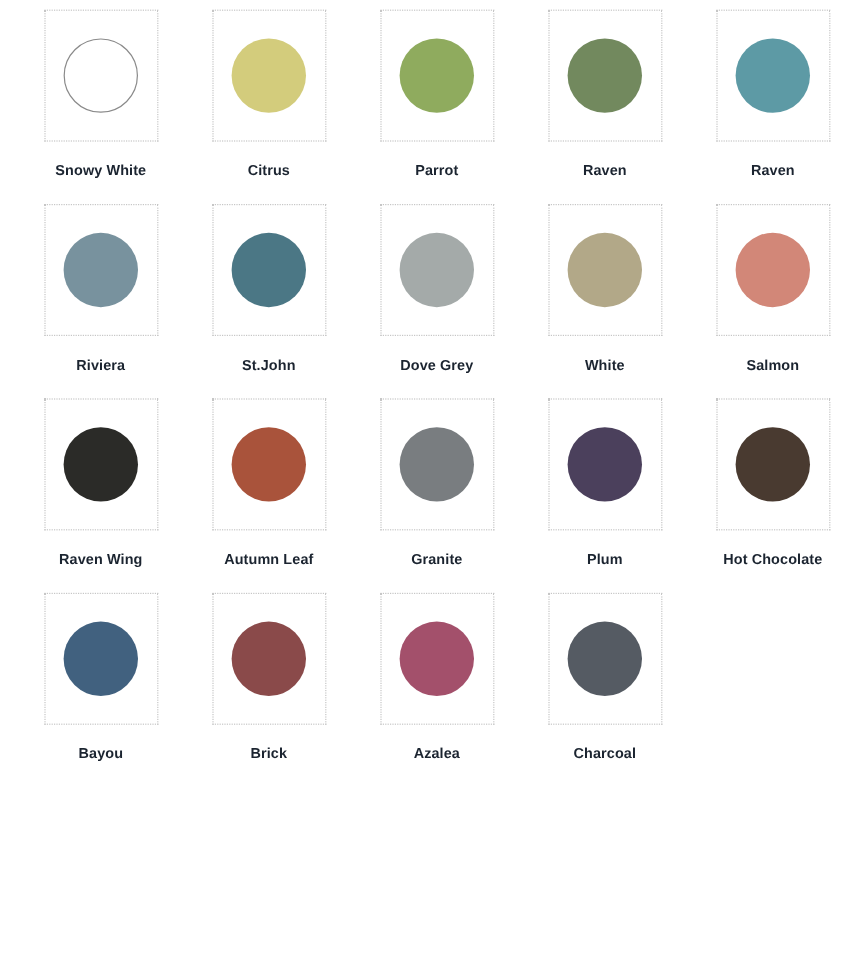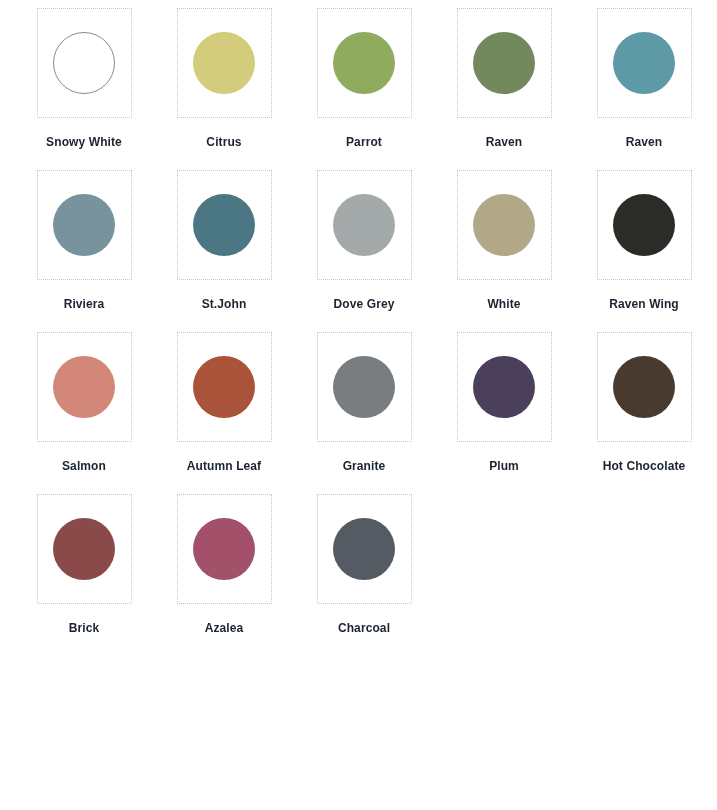--- a/index.html
+++ b/index.html
@@ -111,29 +111,29 @@
       <div class="swatch-label">Dove Grey</div>
     </div>
     <div class="swatch-cell">
       <div class="swatch-frame">
         <span class="swatch-circle" style="background: rgb(178, 168, 136);"></span>
       </div>
       <div class="swatch-label">White</div>
     </div>
     <div class="swatch-cell">
       <div class="swatch-frame">
+        <span class="swatch-circle" style="background: rgb(210, 135, 120);"></span>
+      </div>
+      <div class="swatch-label">Salmon</div>
+    </div>
+    <div class="swatch-cell">
+      <div class="swatch-frame">
         <span class="swatch-circle" style="background: rgb(43, 43, 40);"></span>
       </div>
       <div class="swatch-label">Raven Wing</div>
-    </div>
-    <div class="swatch-cell">
-      <div class="swatch-frame">
-        <span class="swatch-circle" style="background: rgb(210, 135, 120);"></span>
-      </div>
-      <div class="swatch-label">Salmon</div>
     </div>
     <div class="swatch-cell">
       <div class="swatch-frame">
         <span class="swatch-circle" style="background: rgb(169, 83, 59);"></span>
       </div>
       <div class="swatch-label">Autumn Leaf</div>
     </div>
     <div class="swatch-cell">
       <div class="swatch-frame">
         <span class="swatch-circle" style="background: rgb(121, 125, 128);"></span>
@@ -147,20 +147,26 @@
       <div class="swatch-label">Plum</div>
     </div>
     <div class="swatch-cell">
       <div class="swatch-frame">
         <span class="swatch-circle" style="background: rgb(73, 58, 48);"></span>
       </div>
       <div class="swatch-label">Hot Chocolate</div>
     </div>
     <div class="swatch-cell">
       <div class="swatch-frame">
+        <span class="swatch-circle" style="background: rgb(65, 97, 127);"></span>
+      </div>
+      <div class="swatch-label">Bayou</div>
+    </div>
+    <div class="swatch-cell">
+      <div class="swatch-frame">
         <span class="swatch-circle" style="background: rgb(138, 74, 74);"></span>
       </div>
       <div class="swatch-label">Brick</div>
     </div>
     <div class="swatch-cell">
       <div class="swatch-frame">
         <span class="swatch-circle" style="background: rgb(163, 80, 107);"></span>
       </div>
       <div class="swatch-label">Azalea</div>
     </div>

